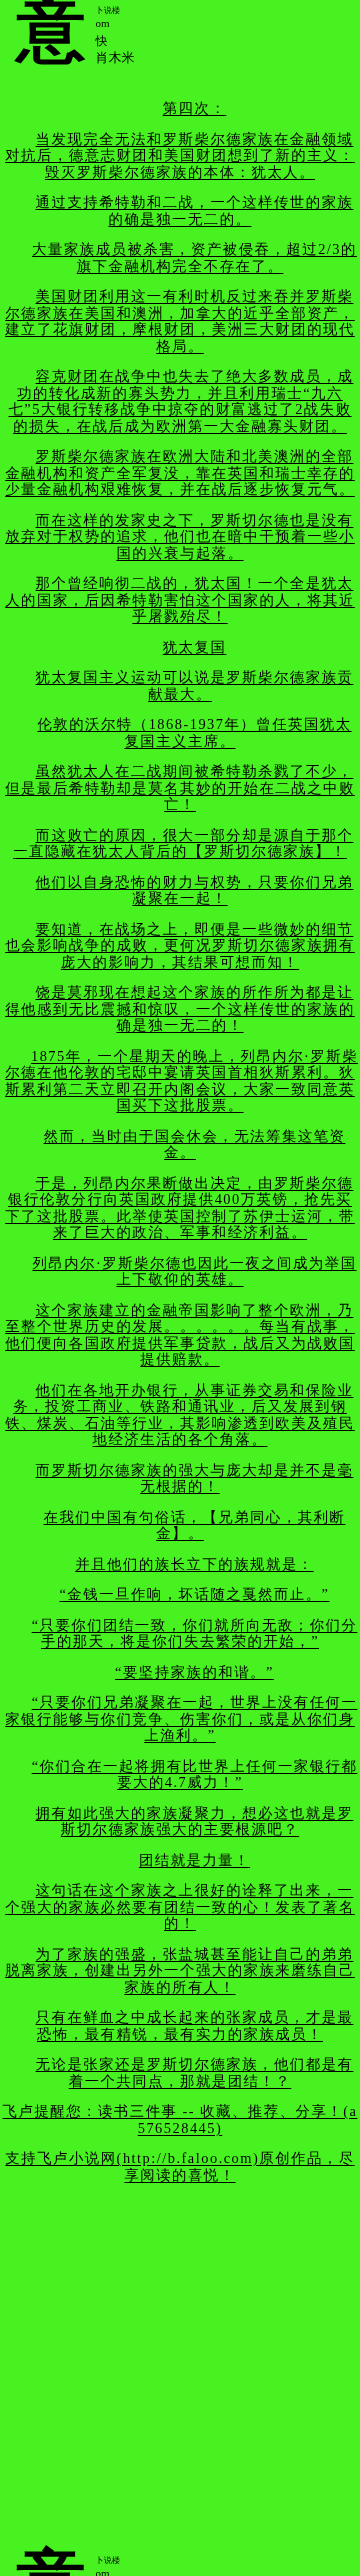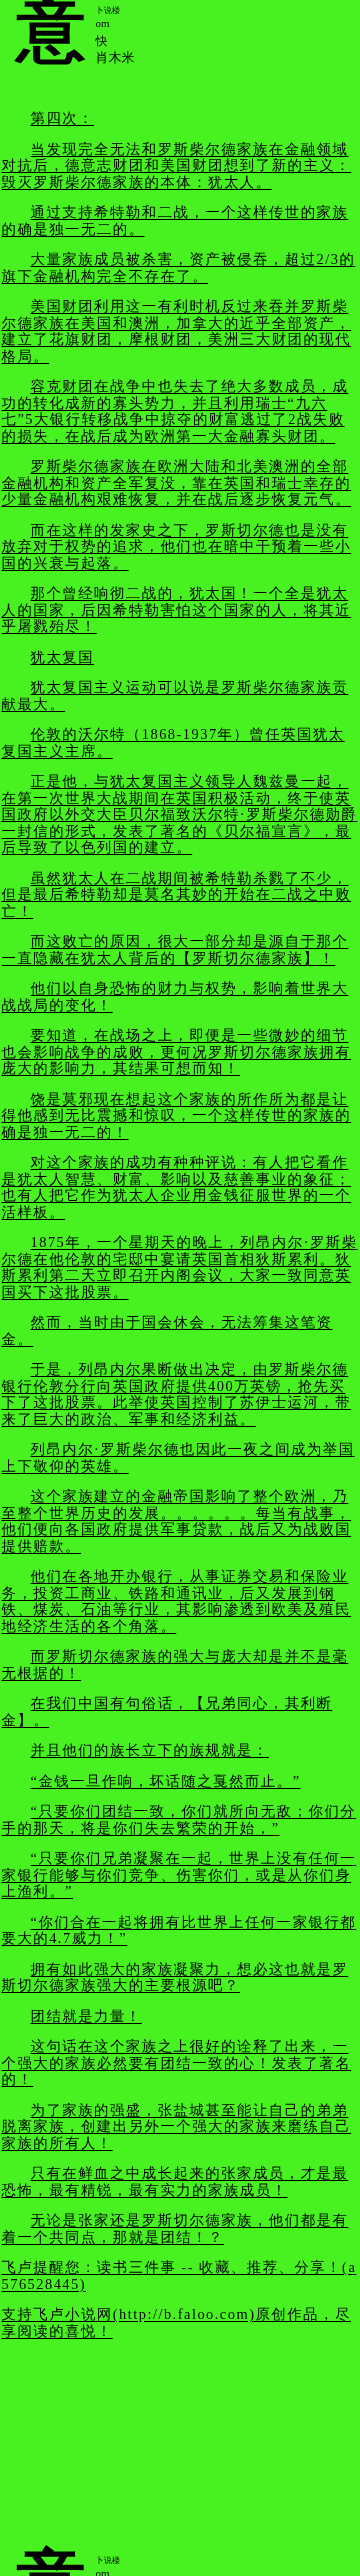--- a/index.html
+++ b/index.html
@@ -49,29 +49,30 @@
   .wm-s3 { font-size: 12px; line-height: 12px; margin-top: 7.2px; }
   .wm-s4 { font-size: 13px; line-height: 8.8px; margin-top: 6.7px; }
   
   .content {
     position: absolute;
     top: 100px;
     left: 1.5px;
     width: 357px;
   }
   .para {
-    margin: 10px 0 14px 0;
+    margin: 0 0 14px 0;
     font-size: 14.4px;
     line-height: 16.5px;
     letter-spacing: 1.5px;
     text-indent: 29px;
     text-decoration: underline;
     text-decoration-thickness: 0.5px;
     text-underline-offset: 1.5px;
     word-break: break-all;
+    text-align: center;
   }
   .para.no-indent { text-indent: 0; text-decoration: underline; }
 </style>
 </head>
 <body>
 
 <div class="page">
 
   <div class="watermark watermark-top">
     <span class="wm-glyph">意</span>
@@ -89,38 +90,37 @@
       <p class="para">通过支持希特勒和二战，一个这样传世的家族的确是独一无二的。</p>
       <p class="para">大量家族成员被杀害，资产被侵吞，超过2/3的旗下金融机构完全不存在了。</p>
       <p class="para">美国财团利用这一有利时机反过来吞并罗斯柴尔德家族在美国和澳洲，加拿大的近乎全部资产，建立了花旗财团，摩根财团，美洲三大财团的现代格局。</p>
       <p class="para">容克财团在战争中也失去了绝大多数成员，成功的转化成新的寡头势力，并且利用瑞士“九六七”5大银行转移战争中掠夺的财富逃过了2战失败的损失，在战后成为欧洲第一大金融寡头财团。</p>
       <p class="para">罗斯柴尔德家族在欧洲大陆和北美澳洲的全部金融机构和资产全军复没，靠在英国和瑞士幸存的少量金融机构艰难恢复，并在战后逐步恢复元气。</p>
       <p class="para">而在这样的发家史之下，罗斯切尔德也是没有放弃对于权势的追求，他们也在暗中干预着一些小国的兴衰与起落。</p>
       <p class="para">那个曾经响彻二战的，犹太国！一个全是犹太人的国家，后因希特勒害怕这个国家的人，将其近乎屠戮殆尽！</p>
       <p class="para">犹太复国</p>
       <p class="para">犹太复国主义运动可以说是罗斯柴尔德家族贡献最大。</p>
       <p class="para">伦敦的沃尔特（1868-1937年）曾任英国犹太复国主义主席。</p>
-      <p class="para">正是他，与犹太复国主义领导人魏兹曼一起，在第一次世界大战期间在英国积极活动，终于使英国政府以外交大臣贝尔福致沃尔特·罗斯柴尔德勋爵一封信的形式，发表了著名的《贝尔福宣言》，最后导致了以色列国的建立。</p>
       <p class="para">虽然犹太人在二战期间被希特勒杀戮了不少，但是最后希特勒却是莫名其妙的开始在二战之中败亡！</p>
       <p class="para">而这败亡的原因，很大一部分却是源自于那个一直隐藏在犹太人背后的【罗斯切尔德家族】！</p>
-      <p class="para">他们以自身恐怖的财力与权势，影响着世界大战战局的变化！</p>
+      <p class="para">他们以自身恐怖的财力与权势，只要你们兄弟凝聚在一起！</p>
       <p class="para">要知道，在战场之上，即便是一些微妙的细节也会影响战争的成败，更何况罗斯切尔德家族拥有庞大的影响力，其结果可想而知！</p>
       <p class="para">饶是莫邪现在想起这个家族的所作所为都是让得他感到无比震撼和惊叹，一个这样传世的家族的确是独一无二的！</p>
-      <p class="para">对这个家族的成功有种种评说：有人把它看作是犹太人智慧、财富、影响以及慈善事业的象征；也有人把它作为犹太人企业用金钱征服世界的一个活样板。</p>
       <p class="para">1875年，一个星期天的晚上，列昂内尔·罗斯柴尔德在他伦敦的宅邸中宴请英国首相狄斯累利。狄斯累利第二天立即召开内阁会议，大家一致同意英国买下这批股票。</p>
       <p class="para">然而，当时由于国会休会，无法筹集这笔资金。</p>
       <p class="para">于是，列昂内尔果断做出决定，由罗斯柴尔德银行伦敦分行向英国政府提供400万英镑，抢先买下了这批股票。此举使英国控制了苏伊士运河，带来了巨大的政治、军事和经济利益。</p>
       <p class="para">列昂内尔·罗斯柴尔德也因此一夜之间成为举国上下敬仰的英雄。</p>
       <p class="para">这个家族建立的金融帝国影响了整个欧洲，乃至整个世界历史的发展。。。。。。每当有战事，他们便向各国政府提供军事贷款，战后又为战败国提供赔款。</p>
       <p class="para">他们在各地开办银行，从事证券交易和保险业务，投资工商业、铁路和通讯业，后又发展到钢铁、煤炭、石油等行业，其影响渗透到欧美及殖民地经济生活的各个角落。</p>
       <p class="para">而罗斯切尔德家族的强大与庞大却是并不是毫无根据的！</p>
       <p class="para">在我们中国有句俗话，【兄弟同心，其利断金】。</p>
       <p class="para">并且他们的族长立下的族规就是：</p>
       <p class="para">“金钱一旦作响，坏话随之戛然而止。”</p>
       <p class="para">“只要你们团结一致，你们就所向无敌；你们分手的那天，将是你们失去繁荣的开始，”</p>
+      <p class="para">“要坚持家族的和谐。”</p>
       <p class="para">“只要你们兄弟凝聚在一起，世界上没有任何一家银行能够与你们竞争、伤害你们，或是从你们身上渔利。”</p>
       <p class="para">“你们合在一起将拥有比世界上任何一家银行都要大的4.7威力！”</p>
       <p class="para">拥有如此强大的家族凝聚力，想必这也就是罗斯切尔德家族强大的主要根源吧？</p>
       <p class="para">团结就是力量！</p>
       <p class="para">这句话在这个家族之上很好的诠释了出来，一个强大的家族必然要有团结一致的心！发表了著名的！</p>
       <p class="para">为了家族的强盛，张盐城甚至能让自己的弟弟脱离家族，创建出另外一个强大的家族来磨练自己家族的所有人！</p>
       <p class="para">只有在鲜血之中成长起来的张家成员，才是最恐怖，最有精锐，最有实力的家族成员！</p>
       <p class="para">无论是张家还是罗斯切尔德家族，他们都是有着一个共同点，那就是团结！？</p>
       <p class="para no-indent">飞卢提醒您：读书三件事 -- 收藏、推荐、分享！(a576528445)</p>
       <p class="para no-indent">支持飞卢小说网(http://b.faloo.com)原创作品，尽享阅读的喜悦！</p>

